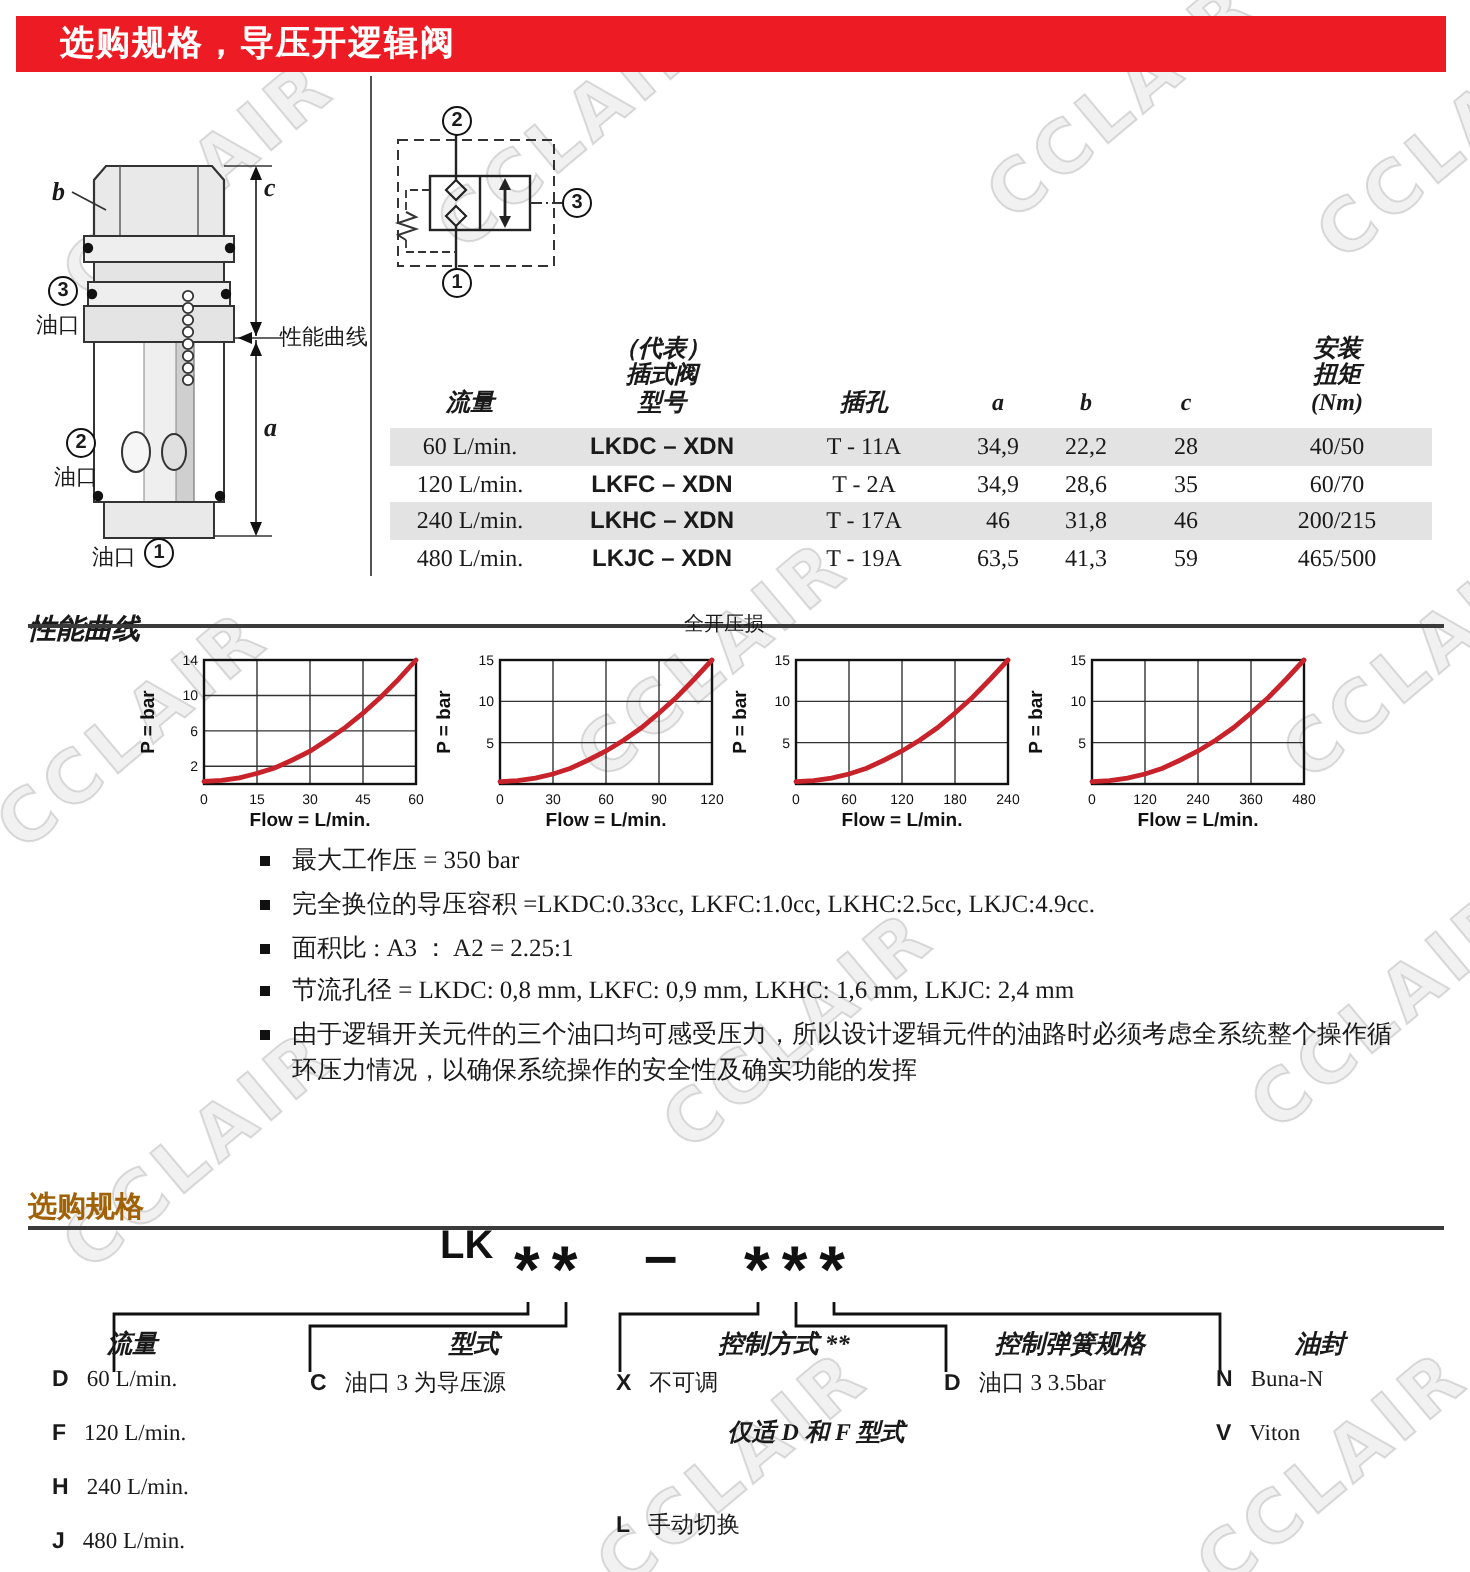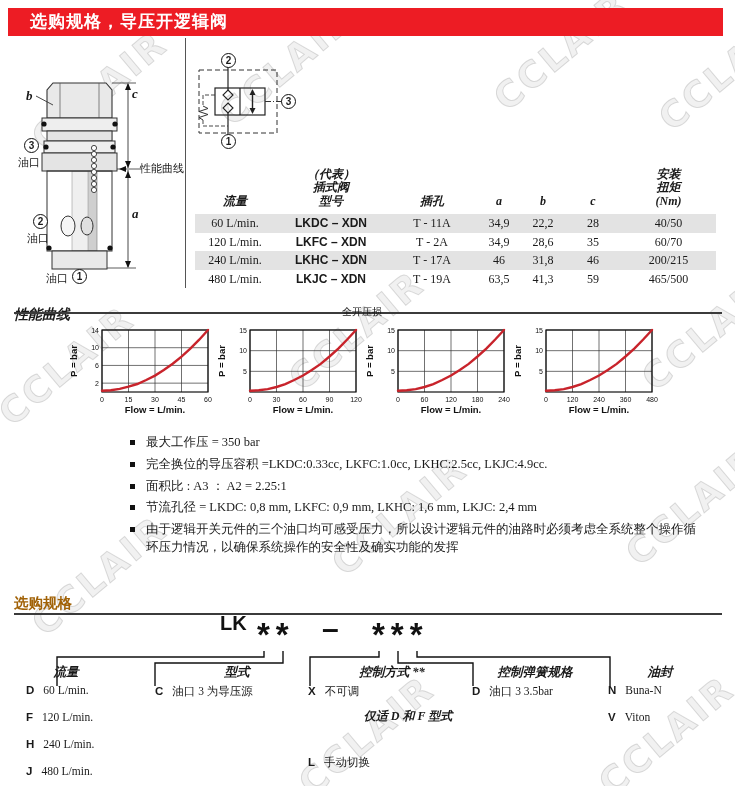--- a/index.html
+++ b/index.html
@@ -39,21 +39,21 @@
 
   
   .ptitle{left:14px;top:306px;font-family:"Liberation Serif",serif;font-weight:bold;font-style:italic;
           font-size:14px;z-index:3;}
   .prule{left:14px;top:312px;width:708px;height:2px;background:#3b3b3b;z-index:3;}
   .ctitle{left:362px;top:305px;transform:translateX(-50%);font-size:10px;z-index:3;}
   .chart{position:absolute;top:326px;width:150px;height:92px;z-index:2;text-align:center;}
 
   
   .notes{left:130px;top:422px;width:592px;z-index:2;font-family:"Liberation Serif",serif;
-         font-size:12.5px;line-height:1.42;margin-top:12px;}
+         font-size:12.5px;line-height:1.42;}
   .note-row{display:flex;gap:11px;margin-bottom:4px;}
   .blt{width:5px;height:5px;background:#111;margin-top:6px;flex-shrink:0;}
 
   
   .otitle{left:14px;top:594px;color:#a16207;font-weight:bold;font-size:14.5px;z-index:3;}
   .orule{left:14px;top:613px;width:708px;height:2px;background:#3b3b3b;z-index:3;}
   .codepart{font-weight:bold;color:#111;z-index:3;}
   .lkp{left:220px;top:612px;font-size:20px;}
   .stars{font-size:33px;letter-spacing:6px;transform:translateY(4px);}
   .s1{left:257px;top:612px;} .s2{left:372px;top:612px;}

